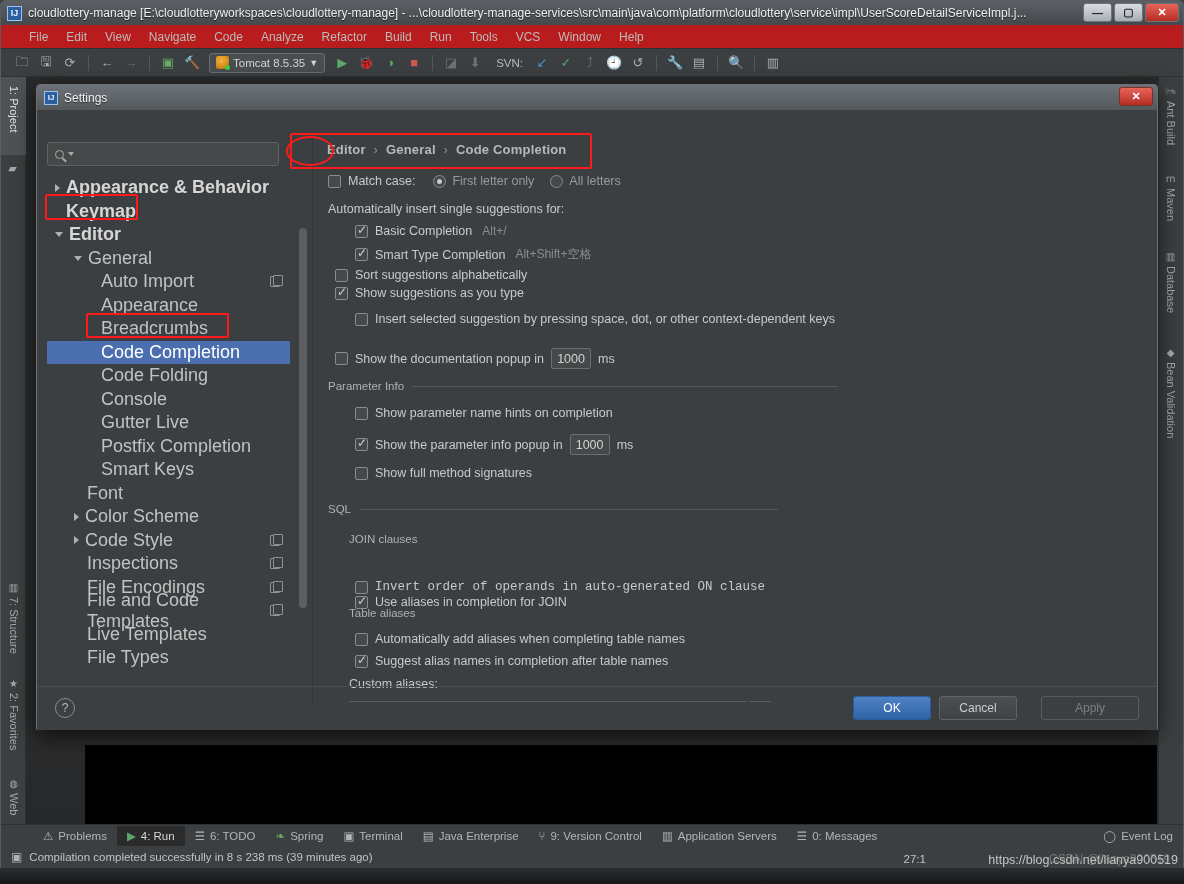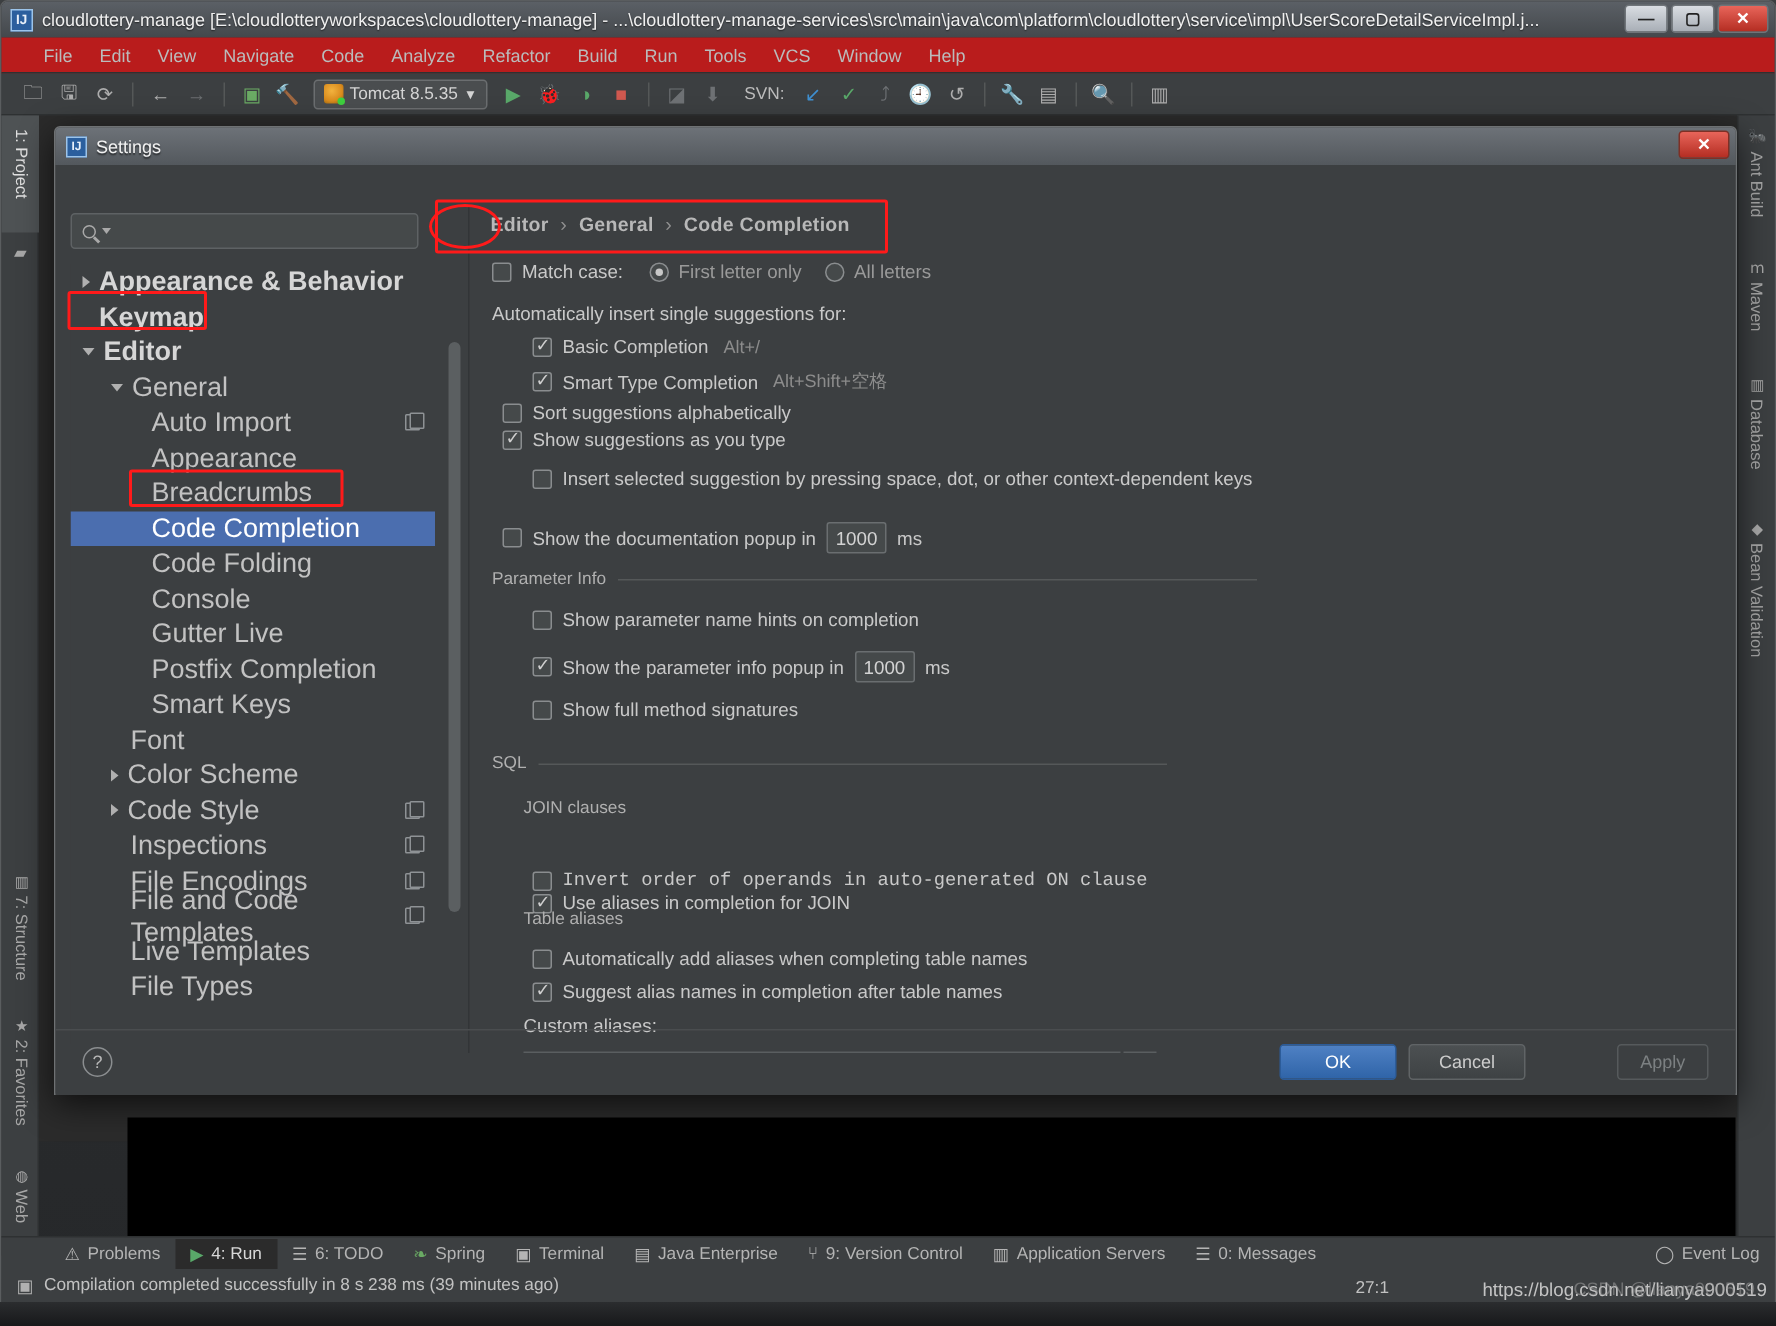--- a/index.html
+++ b/index.html
@@ -328,21 +328,21 @@
   }
   .btn.ok {
     right: 226px; width: 78px; background: linear-gradient(#4f81c4,#2f64a8);
     border: 1px solid #2c5c99; color: #ffffff;
   }
   .btn.cancel {
     right: 140px; width: 78px; background: linear-gradient(#4c5052,#3e4244);
     border: 1px solid #606466; color: #cdcdcd;
   }
   .btn.apply {
-    right: 18px; width: 61px; background: #3c3f41;
+    right: 18px; width: 98px; background: #3c3f41;
     border: 1px solid #565a5c; color: #7c8082;
   }
 
   
   .annot { position: absolute; pointer-events: none; }
   .annot-rect {
     border: 2.5px solid #ff1a1a; border-radius: 2px;
   }
   .annot-ellipse {
     border: 2.5px solid #ff1a1a; border-radius: 50%;

